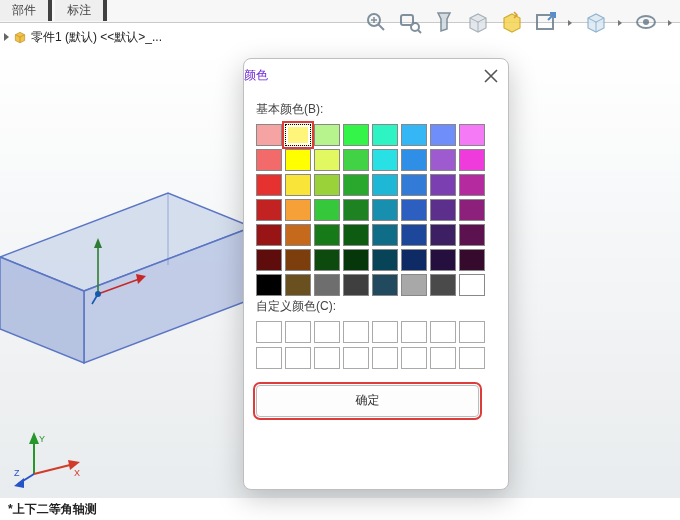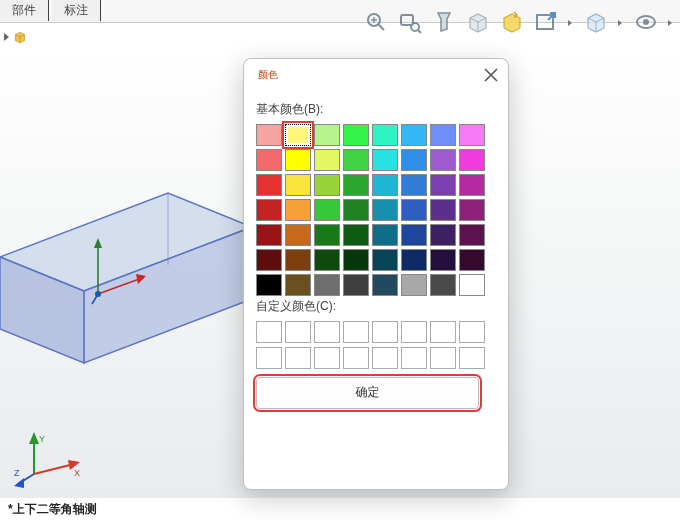--- a/index.html
+++ b/index.html
@@ -2,21 +2,21 @@
 <html><head>
 <meta charset="utf-8">
 <style>
   html,body{margin:0;padding:0;width:680px;height:520px;overflow:hidden;
     font-family:"Microsoft YaHei","SimSun",Arial,sans-serif;font-size:12px;
     background:#fff;color:#222;}
   
   .tabs{position:absolute;left:0;top:0;width:100%;height:22px;
     border-bottom:1px solid #c9c9c9;background:#f7f7f7;}
   .tab{display:inline-block;height:21px;line-height:21px;padding:0 12px;
-    border-right:1px solid #404040;background:#efefef;color:#444;cursor:default;text-align:right;}
+    border-right:4px solid #404040;background:#efefef;color:#444;cursor:default;text-align:right;}
   .tab:first-child{border-left:0;}
   .tree{position:absolute;left:4px;top:28px;height:18px;line-height:18px;
     display:flex;align-items:center;gap:4px;}
   .tree .tri{width:0;height:0;border-top:4px solid transparent;
     border-bottom:4px solid transparent;border-left:5px solid #666;}
   .tree .ico{width:14px;height:14px;display:inline-block;}
   .tree .ico svg{width:14px;height:14px;}
   
   .toolbar{position:absolute;top:5px;right:6px;height:34px;
     display:flex;align-items:center;gap:10px;}
@@ -31,40 +31,40 @@
     background:linear-gradient(#ffffff,#f1f3f4 60%,#e9ecee);}
   .shape{position:absolute;left:0;top:135px;width:260px;height:230px;}
   .axis3d{position:absolute;left:90px;top:190px;}
   .triad{position:absolute;left:14px;bottom:10px;}
   .status{position:absolute;left:8px;bottom:2px;height:18px;line-height:18px;
     font-weight:bold;}
   
   .dlg{position:absolute;left:243px;top:58px;width:264px;height:430px;
     background:#fff;border:1px solid #bfbfbf;border-radius:8px;
     box-shadow:0 8px 28px rgba(0,0,0,.22);}
-  .dlg-title{height:32px;line-height:32px;padding:0 14px;font-size:10px;
-    color:#c2410c;position:relative;}
+  .dlg-title{height:32px;line-height:32px;padding:0 0;font-size:12px;
+    color:#6d28d9;position:relative;}
   .dlg-close{position:absolute;right:8px;top:6px;width:18px;height:18px;
     cursor:pointer;color:#555;}
   .dlg-close svg{width:18px;height:18px;}
   .dlg-body{padding:4px 29px 10px 12px;}
   .sect{font-size:12px;color:#444;margin:6px 0 6px 0;}
   .grid{display:grid;grid-template-columns:repeat(8,26px);
     grid-auto-rows:22px;gap:3px;}
   .sw{width:26px;height:22px;border:1px solid #888;cursor:pointer;
     box-sizing:border-box;}
   .sw.sel-inner{border:1px dotted #000;box-shadow:inset 0 0 0 2px #fff;}
   .custgrid{display:grid;grid-template-columns:repeat(8,26px);
     grid-auto-rows:22px;gap:3px;margin-bottom:4px;}
   .sw-empty{width:26px;height:22px;border:1px solid #aaa;background:#fff;
     box-sizing:border-box;}
   .btn{display:block;width:100%;height:28px;border:1px solid #bcbcbc;
     border-radius:4px;background:#fdfdfd;text-align:center;line-height:26px;
     font-size:12px;color:#333;cursor:pointer;margin-top:10px;}
-  .btnrow{display:flex;gap:12px;margin-top:8px;}
+  .btnrow{display:flex;gap:12px;margin-top:16px;}
   .btn2{flex:1;height:30px;border:1px solid #bcbcbc;border-radius:4px;
     background:#fdfdfd;text-align:center;line-height:28px;font-size:12px;
     color:#333;cursor:pointer;}
   .btn2.primary{outline:2px solid #de3b3b;outline-offset:1px;}
 </style>
 </head>
 <body>
 
 <div class="tabs">
   <span class="tab">部件</span>
@@ -73,20 +73,21 @@
 
 <div class="tree">
   <span class="tri"></span>
   <span class="ico">
     <svg viewBox="0 0 24 24">
         <polygon points="4,8 12,4 20,8 20,18 12,22 4,18" fill="#f2c24b" stroke="#b08418" stroke-width="1"></polygon>
       <polyline points="4,8 12,12 20,8" fill="none" stroke="#b08418"></polyline>
       <line x1="12" y1="12" x2="12" y2="22" stroke="#b08418"></line>
       </svg>
   </span>
+  <span>零件1 (默认) &lt;&lt;默认&gt;_...</span>
 </div>
 
 <div class="toolbar">
   <span class="tb">
     <svg viewBox="0 0 24 24">
         <circle cx="10" cy="10" r="6" fill="none" stroke="#6b7e8c" stroke-width="2"></circle>
         <line x1="14" y1="14" x2="20" y2="20" stroke="#6b7e8c" stroke-width="2"></line>
         <path d="M7 10h6M10 7v6" stroke="#6b7e8c" stroke-width="1.5"></path>
       </svg></span>
   <span class="tb">

